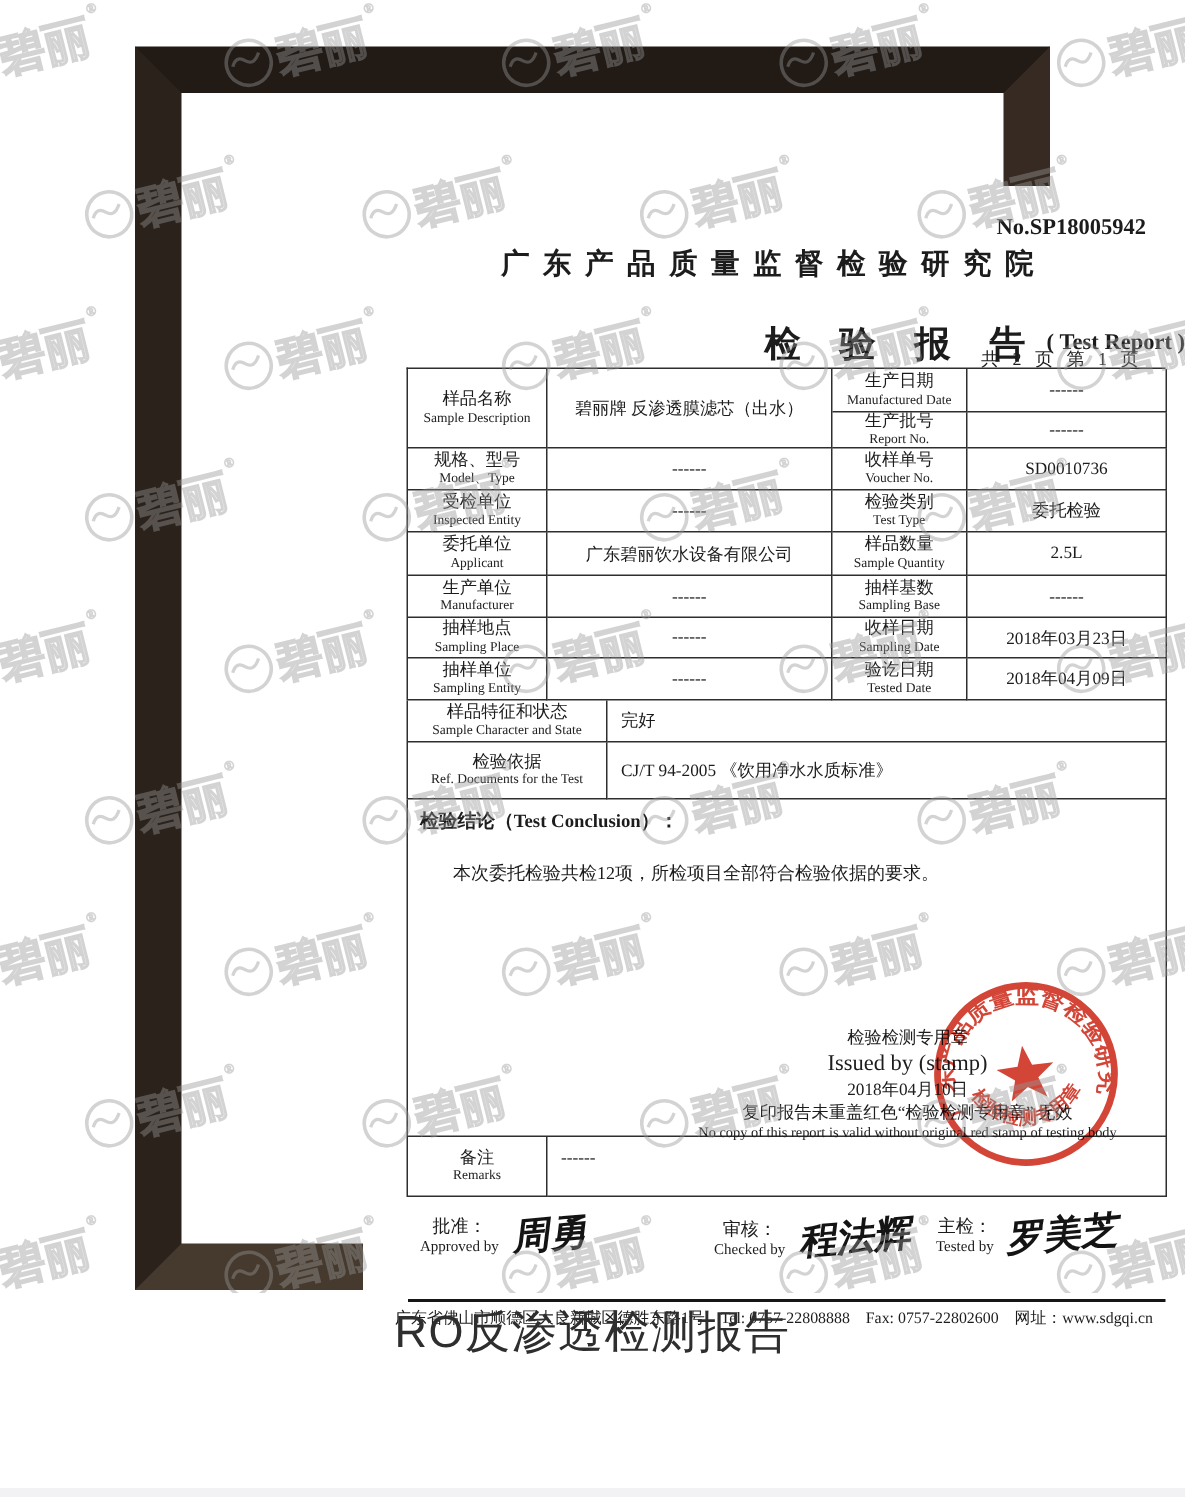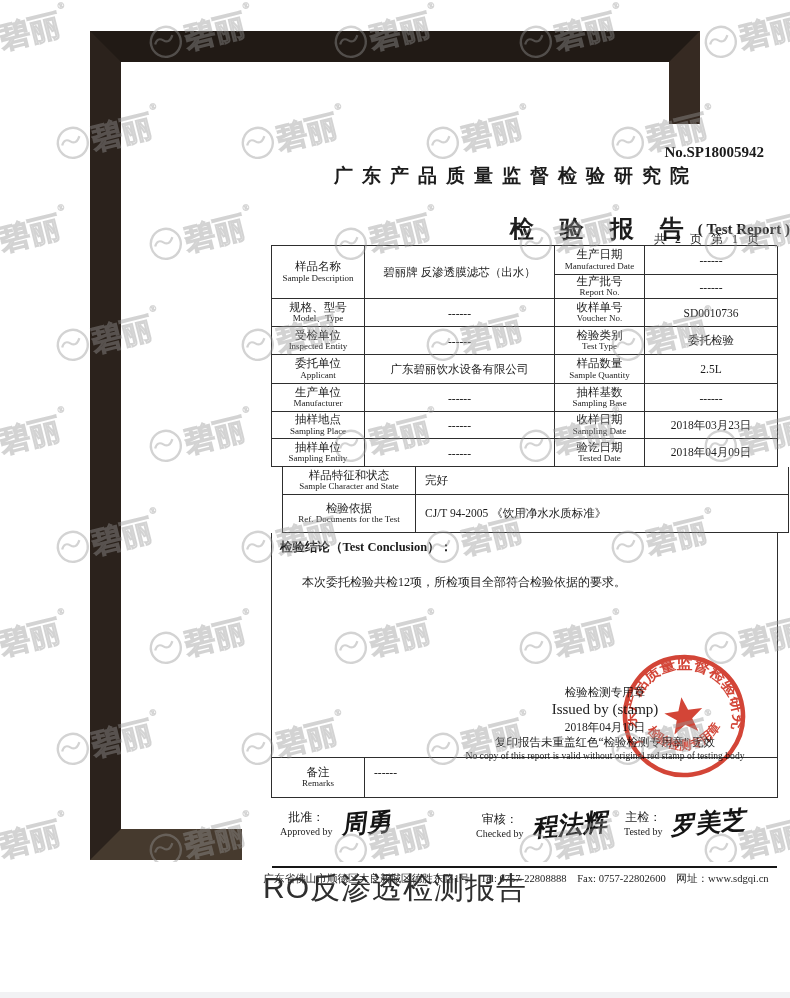--- a/index.html
+++ b/index.html
@@ -30,21 +30,21 @@
   .tsec{display:grid;border-left:1px solid #2e2e2e;box-sizing:border-box;}
   .tsec.first{border-top:1px solid #2e2e2e;}
   .cell{border-right:1px solid #2e2e2e;border-bottom:1px solid #2e2e2e;box-sizing:border-box;
         display:flex;flex-direction:column;align-items:center;justify-content:center;
         text-align:center;overflow:hidden;padding:1px 2px;}
   .cell .cn{font-size:11.5px;line-height:1.15;}
   .cell .en{font-size:9px;line-height:1.1;color:#222;}
   .cell.val{font-size:11.5px;}
   .cell.left{align-items:flex-start;text-align:right;padding-left:9px;}
   .sec1{grid-template-columns:93px 190px 90px 133px;grid-template-rows:29px 24px 28px 28px 29px 28px 27px 28px;}
-  .sec2{grid-template-columns:133px 373px;grid-template-rows:28px 38px;margin-left:11px;}
+  .sec2{grid-template-columns:133px 373px;grid-template-rows:28px 38px;}
   .sec3{grid-template-rows:225px;grid-template-columns:506px;}
   .sec4{grid-template-columns:93px 413px;grid-template-rows:40px;font-family:Liberation Serif, serif;}
   
   .concl{border-right:1px solid #2e2e2e;border-bottom:1px solid #2e2e2e;box-sizing:border-box;position:relative;padding:6px 8px;}
   .concl-h{font-weight:bold;font-size:12.5px;}
   .concl-b{font-size:12px;margin-top:18px;padding-left:22px;}
   .stamp-note{position:absolute;left:160px;top:152px;width:346px;text-align:center;line-height:1.32;}
   .sn1{font-size:11.5px;}
   .sn2{font-size:15px;}
   .sn3{font-size:11.5px;}

